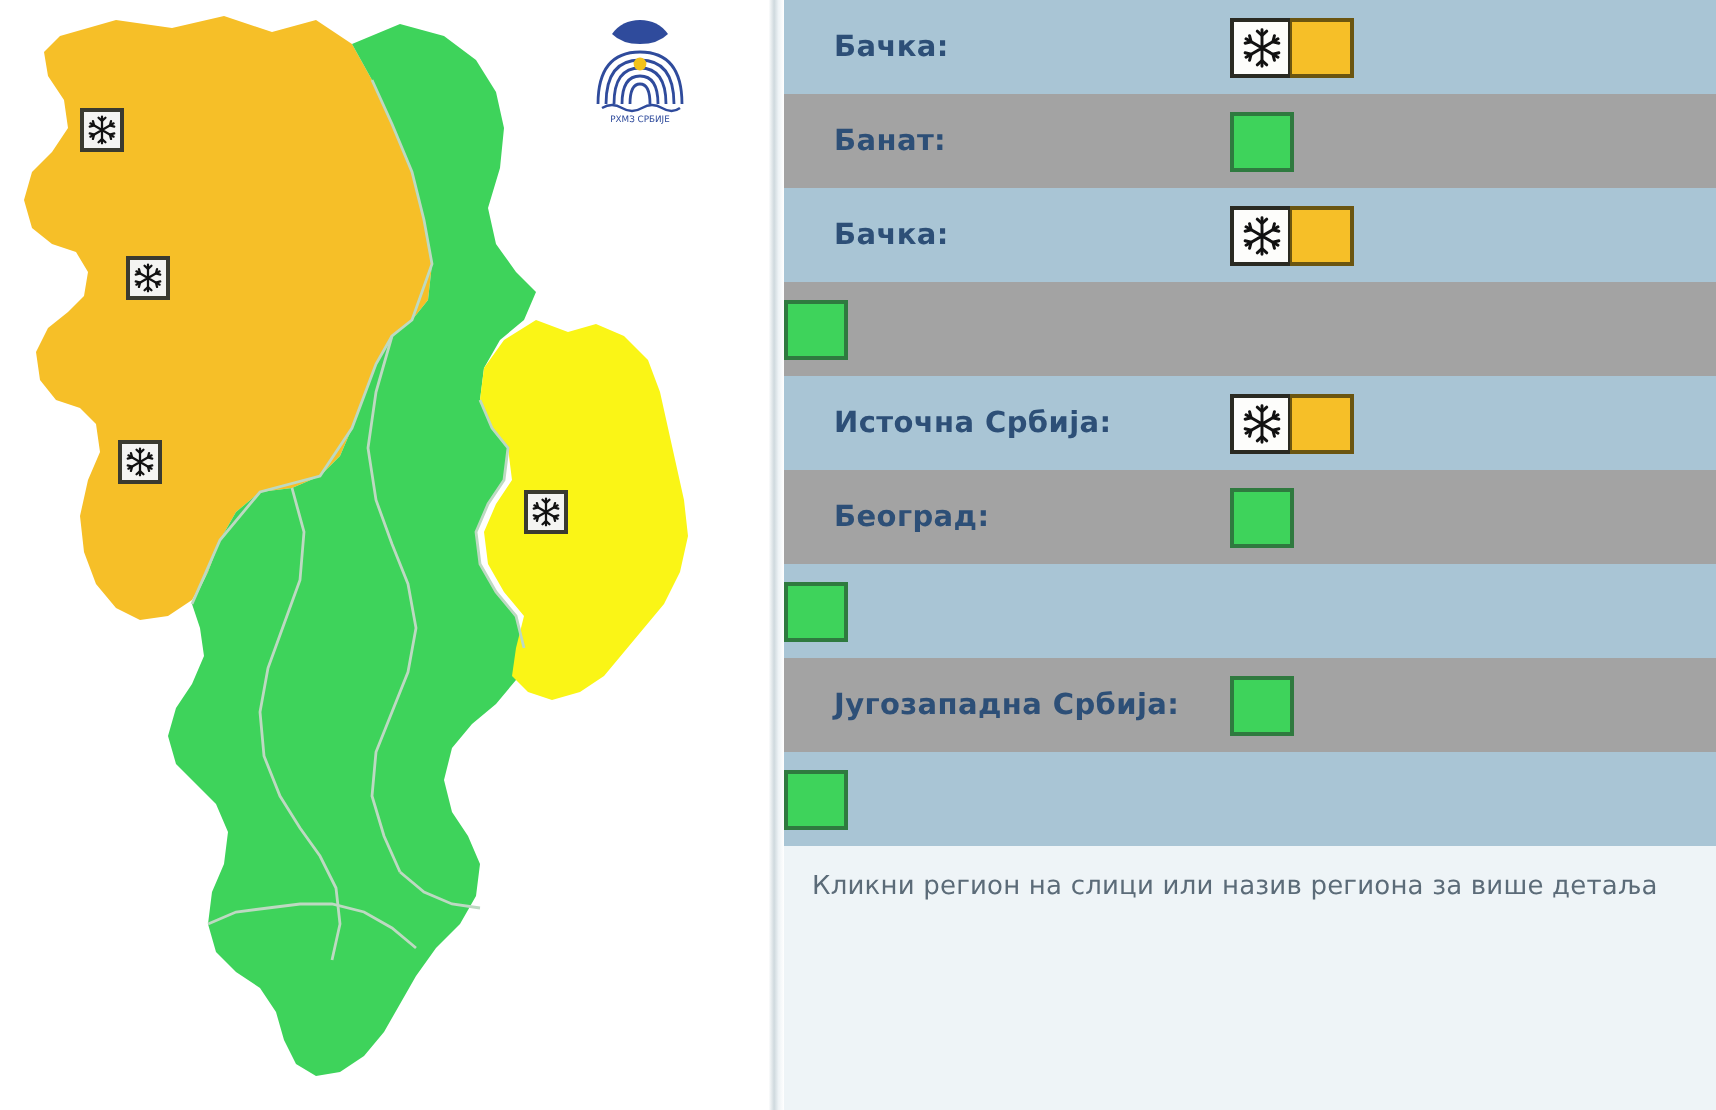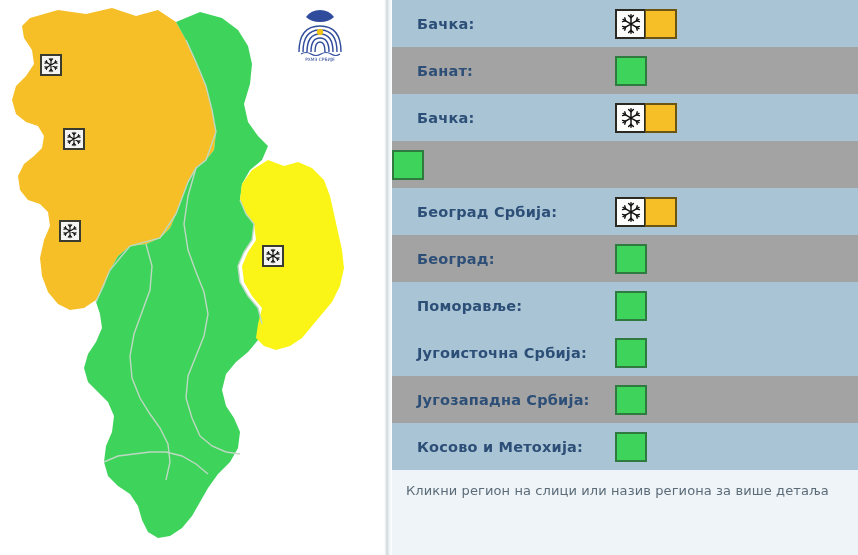--- a/index.html
+++ b/index.html
@@ -226,21 +226,21 @@
       </div>
     </div>
 
     <div class="row even">
       <div class="badge">
         <div class="color-box green"></div>
       </div>
     </div>
 
     <div class="row odd">
-      <div class="row-label">Београд Србија:</div>
+      <div class="row-label">Источна Србија:</div>
       <div class="badge">
         <div class="icon-box">
           <svg viewBox="0 0 24 24" aria-hidden="true">
             <g stroke="#111" stroke-width="1.6" stroke-linecap="round">
               <path d="M12,2 V22 M3.3,7 L20.7,17 M3.3,17 L20.7,7"></path>
               <path d="M12,5.2 L9.4,2.8 M12,5.2 L14.6,2.8 M12,18.8 L9.4,21.2 M12,18.8 L14.6,21.2"></path>
               <path d="M6.1,8.6 L5.2,5.3 M6.1,8.6 L2.8,9.4 M17.9,15.4 L18.8,18.7 M17.9,15.4 L21.2,14.6"></path>
               <path d="M6.1,15.4 L2.8,14.6 M6.1,15.4 L5.2,18.7 M17.9,8.6 L21.2,9.4 M17.9,8.6 L18.8,5.3"></path>
             </g>
           </svg>
@@ -250,43 +250,35 @@
     </div>
 
     <div class="row even">
       <div class="row-label">Београд:</div>
       <div class="badge">
         <div class="color-box green"></div>
       </div>
     </div>
 
     <div class="row odd">
-      <div class="row-label">Поморавље:</div>
-      <div class="badge">
-        <div class="color-box green"></div>
-      </div>
-    </div>
-
-
-    <div class="row odd">
-      <div class="row-label">Југоисточна Србија:</div>
-      <div class="badge">
-        <div class="color-box green"></div>
-      </div>
-    </div>
+      <div class="badge">
+        <div class="color-box green"></div>
+      </div>
+    </div>
+
+
 
     <div class="row even">
       <div class="row-label">Југозападна Србија:</div>
       <div class="badge">
         <div class="color-box green"></div>
       </div>
     </div>
 
     <div class="row odd">
-      <div class="row-label">Косово и Метохија:</div>
       <div class="badge">
         <div class="color-box green"></div>
       </div>
     </div>
 
     <div class="footer">Кликни регион на слици или назив региона за више детаља</div>
   </div>
 </div>
 
 </body></html>

